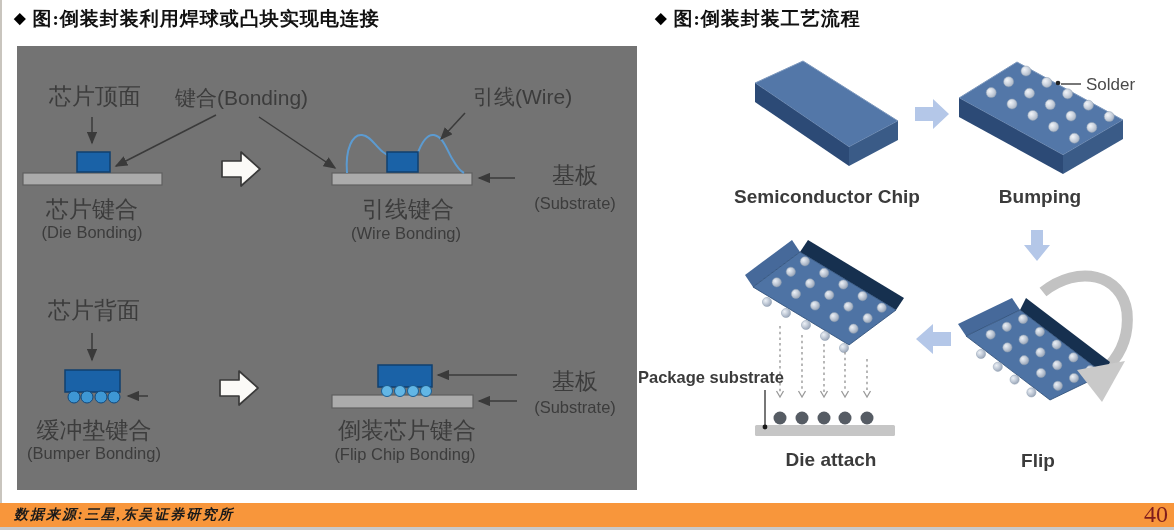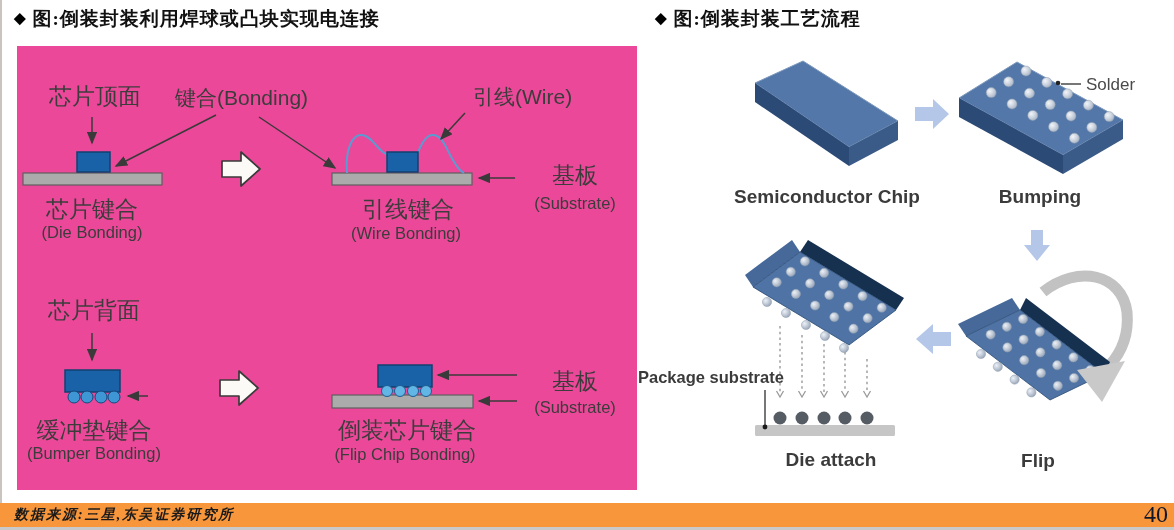--- a/index.html
+++ b/index.html
@@ -3,28 +3,28 @@
 <meta charset="utf-8">
 <style>
   html,body{margin:0;padding:0;background:#ffffff;}
   .stage{position:relative;width:1174px;height:530px;background:#ffffff;overflow:hidden;
          font-family:"Liberation Sans",sans-serif;}
   .title{position:absolute;top:6px;font-family:"Liberation Serif",serif;font-weight:bold;
          font-size:19px;color:#111;letter-spacing:1px;white-space:nowrap;}
   .title .bullet{font-size:15px;margin-right:6px;position:relative;top:-2px;color:#000;}
   .title-left{left:14px;}
   .title-right{left:655px;}
-  .left-panel{position:absolute;left:17px;top:46px;width:620px;height:444px;background:#ec4899;}
+  .left-panel{position:absolute;left:17px;top:46px;width:620px;height:444px;background:#737373;}
   .right-panel{position:absolute;left:628px;top:46px;width:546px;height:455px;}
   .left-edge{position:absolute;left:0;top:0;width:2px;height:503px;background:#C9C5BE;}
   .footer{position:absolute;left:0;top:503px;width:1174px;height:24px;background:#F8963B;}
   .footer-src{position:absolute;left:14px;top:3px;font-family:"Liberation Serif",serif;
               font-style:italic;font-weight:bold;font-size:14px;color:#1a1a1a;letter-spacing:2px;white-space:nowrap;}
   .footer-page{position:absolute;right:6px;top:-2px;font-family:"Liberation Serif",serif;
-               font-size:24px;color:#0f172a;}
+               font-size:24px;color:#7f1d1d;}
   .bottom-strip{position:absolute;left:0;top:527px;width:1174px;height:3px;background:#C9C9C9;}
   
   text{font-family:"Liberation Sans",sans-serif;fill:#3C3C3C;}
   .t23{font-size:23px;font-weight:500;}
   .t21{font-size:21px;font-weight:500;}
   .t16{font-size:16.5px;font-weight:400;}
   .cap{font-size:19px;font-weight:600;fill:#3B3B3B;}
   .lbl{font-size:17px;font-weight:500;fill:#4a4a4a;}
   .lblB{font-size:16.5px;font-weight:bold;fill:#3B3B3B;}
   .ln{stroke:#3A3A3A;stroke-width:1.5;fill:none;}

